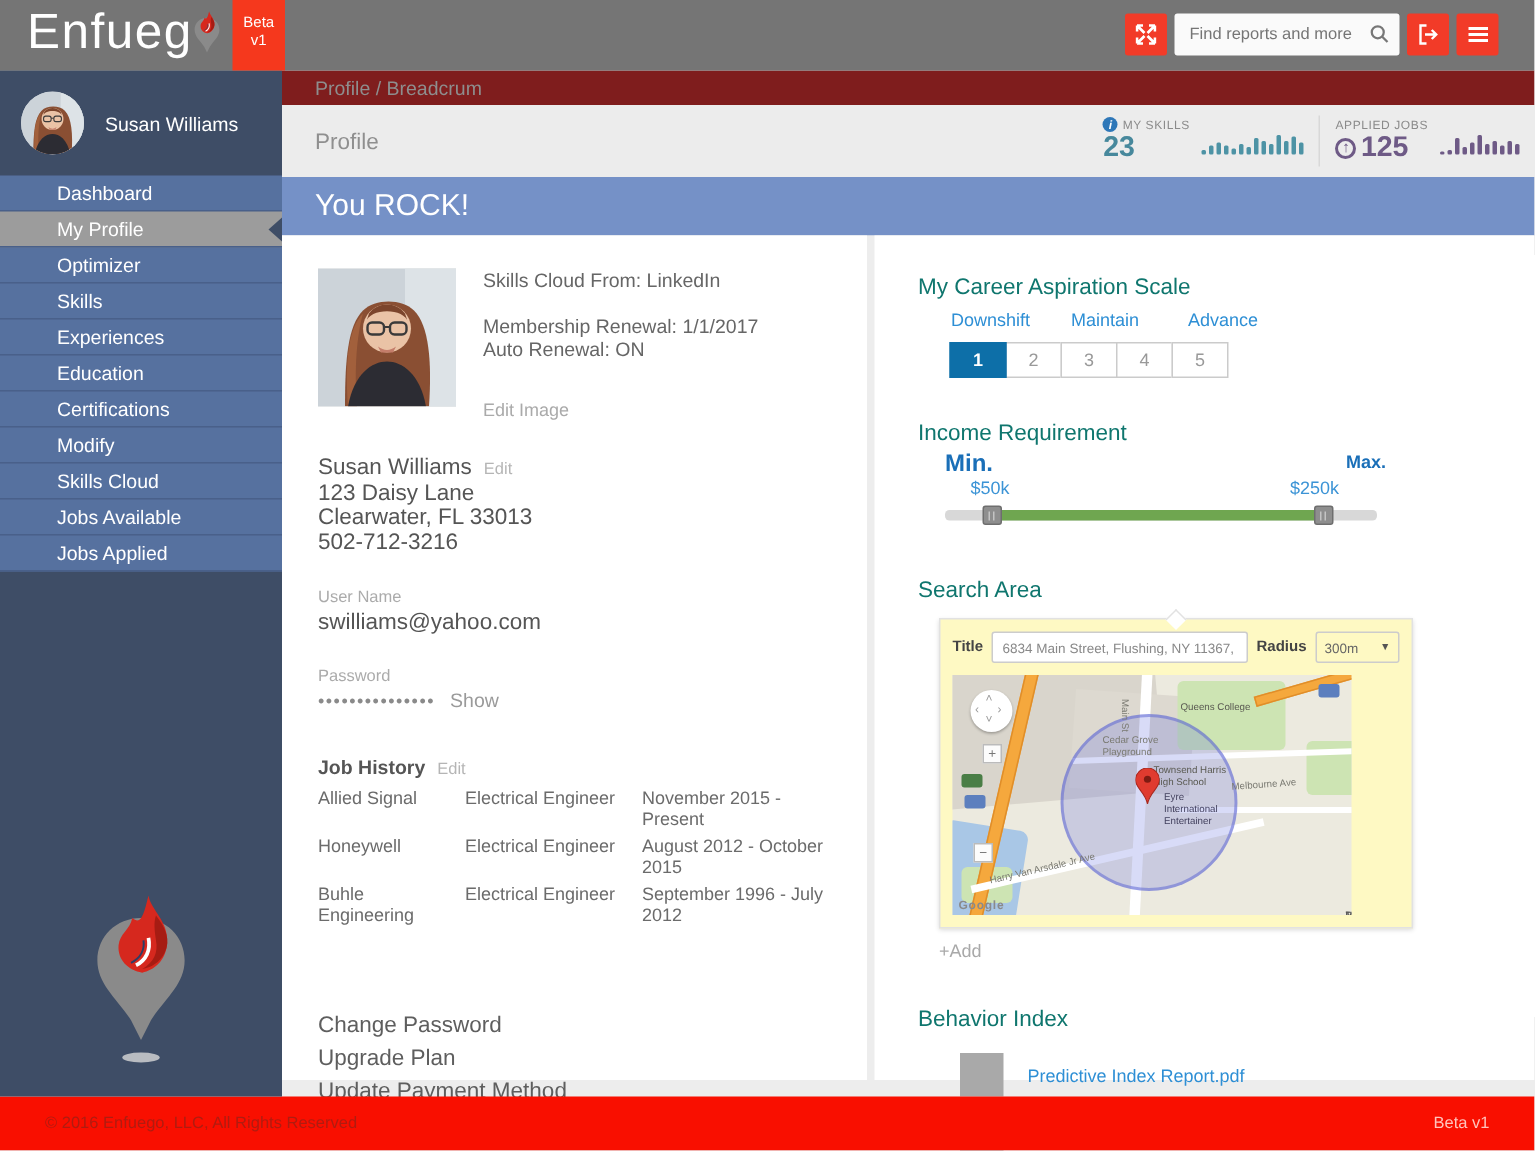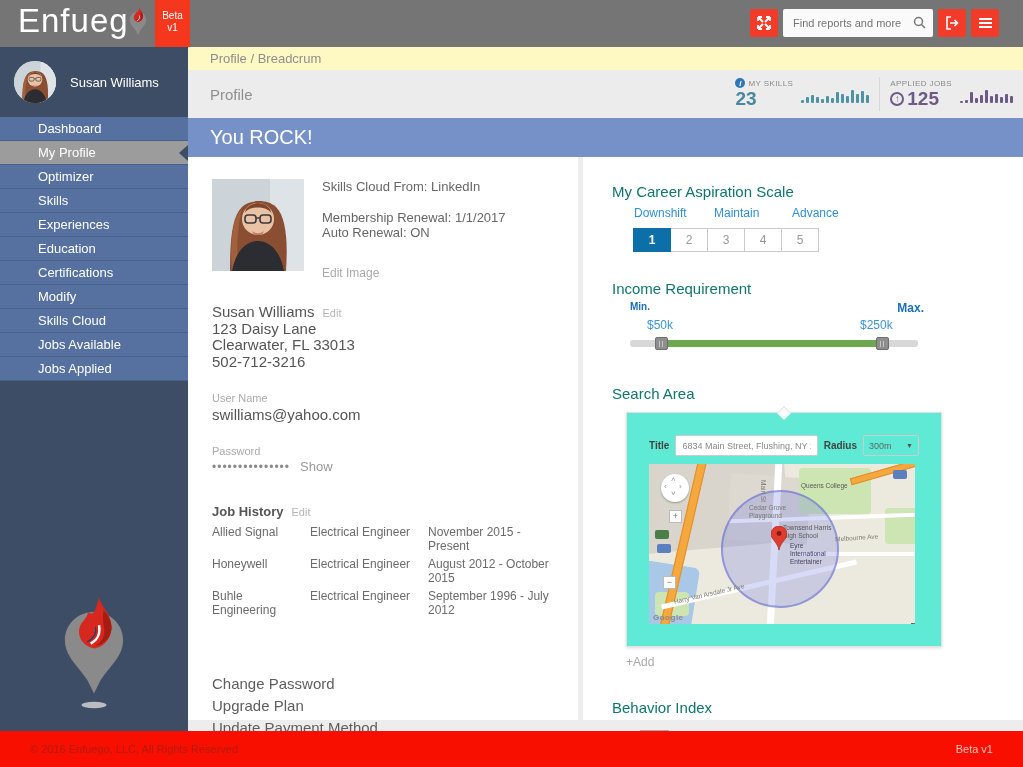--- a/index.html
+++ b/index.html
@@ -21,21 +21,21 @@
   .sidebar { position:absolute; top:47px; left:0; width:188px; bottom:36px; background:#3e4d66; z-index:4; }
   .user-block { height:70px; background:#3e4d66; display:flex; align-items:center; padding-left:14px; }
   .avatar { width:42px; height:42px; border-radius:50%; overflow:hidden; background:#cdd3d8; flex:0 0 42px; }
   .user-name { color:#fff; font-size:13px; margin-left:14px; }
   .nav-item { position:relative; height:24px; background:#56719f; border-bottom:1px solid #49608a; color:#fff; font-size:13px; display:flex; align-items:center; padding-left:38px; cursor:pointer; }
   .nav-item.active { background:#9c9c9c; }
   .nav-item.active::after { content:""; position:absolute; right:0; top:4px; border:8px solid transparent; border-right:9px solid #3e4d66; }
   .sidebar-logo { position:absolute; left:0; right:0; top:545px; display:flex; justify-content:center; }
 
   
-  .breadcrumb-bar { position:absolute; top:47px; left:188px; right:0; height:23px; background:#fef9c3; display:flex; align-items:center; padding-left:22px; font-size:13px; color:#8e8e8e; }
+  .breadcrumb-bar { position:absolute; top:47px; left:188px; right:0; height:23px; background:#7f1d1d; display:flex; align-items:center; padding-left:22px; font-size:13px; color:#8e8e8e; }
   .title-bar { position:absolute; top:70px; left:188px; right:0; height:48px; background:#ececec; display:flex; align-items:center; }
   .page-title { font-size:15px; color:#8f8f8f; padding-left:22px; flex:1; }
   .stats { display:flex; align-items:center; height:100%; }
   .stat-group { display:flex; align-items:center; padding:0 10px; height:34px; border-left:1px solid #d8d8d8; }
   .stat-group:first-child { border-left:none; }
   .stat-col { display:flex; flex-direction:column; margin-right:8px; }
   .stat-label { font-size:8px; color:#8a8a8a; letter-spacing:.4px; white-space:nowrap; display:flex; align-items:center; gap:3px; }
   .stat-value { font-size:19px; font-weight:bold; display:flex; align-items:center; gap:3px; }
   .spark { display:flex; align-items:flex-end; gap:2px; height:17px; }
   .spark-bar { width:3px; border-radius:1px; }
@@ -74,30 +74,30 @@
 
   
   .section-title { font-size:15px; font-weight:normal; color:#0f766e; }
   .scale-labels { position:relative; height:16px; width:230px; margin:6px 0 0 22px; font-size:12px; color:#2e8fd5; }
   .scale-labels span { position:absolute; top:0; cursor:pointer; }
   .scale-boxes { display:flex; margin:6px 0 0 22px; }
   .scale-box { width:38px; height:24px; background:#fff; border:1px solid #cbcbcb; margin-left:-1px; display:flex; align-items:center; justify-content:center; font-size:12px; color:#999; cursor:pointer; }
   .scale-box.on { background:#0d6fa8; border-color:#0d6fa8; color:#fff; font-weight:bold; z-index:1; }
   .income { margin-top:28px; }
   .slider-zone { position:relative; width:300px; height:58px; margin:4px 0 0 18px; }
-  .sz-min { position:absolute; left:0; top:0; font-size:10px; font-weight:bold; color:#1a6fb8; }
+  .sz-min { position:absolute; left:0; top:0; font-size:16px; font-weight:bold; color:#1a6fb8; }
   .sz-max { position:absolute; right:6px; top:0; font-size:12px; font-weight:bold; color:#1a6fb8; }
   .sz-minval { position:absolute; left:17px; top:17px; font-size:12px; color:#3c94d6; }
   .sz-maxval { position:absolute; left:230px; top:17px; font-size:12px; color:#3c94d6; }
   .sz-track { position:absolute; left:0; top:39px; width:288px; height:7px; background:#d8d8d8; border-radius:3px; }
   .sz-fill { position:absolute; left:31px; top:39px; width:221px; height:7px; background:#6fa650; }
   .sz-handle { position:absolute; top:36px; width:13px; height:13px; background:#8e8e8e; border:1px solid #6e6e6e; border-radius:2px; cursor:pointer; }
   .sz-handle::after { content:""; position:absolute; left:3px; top:3px; width:1px; height:6px; background:#c4c4c4; box-shadow:3px 0 0 #c4c4c4; }
   .search-sec { margin-top:26px; }
-  .map-card { position:relative; width:316px; margin:10px 0 0 14px; background:#5eead4; border:1px solid #e2e2e2; box-shadow:0 1px 3px rgba(0,0,0,.15); padding:22px; }
+  .map-card { position:relative; width:316px; margin:10px 0 0 14px; background:#fef9c3; border:1px solid #e2e2e2; box-shadow:0 1px 3px rgba(0,0,0,.15); padding:8px; }
   .map-card::before { content:""; position:absolute; top:-5px; left:50%; width:9px; height:9px; background:#fff; border-left:1px solid #e2e2e2; border-top:1px solid #e2e2e2; transform:translateX(-50%) rotate(45deg); }
   .map-topbar { display:flex; align-items:center; gap:6px; }
   .map-topbar .lbl { font-size:10px; font-weight:bold; color:#444; }
   .map-topbar input { flex:1; height:21px; border:1px solid #ccc; border-radius:2px; font-size:9px; color:#888; padding:0 6px; font-family:"Liberation Sans", sans-serif; }
   .radius-select { width:56px; height:21px; border:1px solid #ccc; border-radius:2px; font-size:9px; color:#666; display:flex; align-items:center; justify-content:space-between; padding:0 5px; cursor:pointer; }
   .map { position:relative; width:266px; height:160px; margin-top:8px; background:#eceadf; overflow:hidden; }
   .map * { position:absolute; }
   .m-gray1 { left:-12px; top:-12px; width:150px; height:96px; background:#d9d5cc; transform:rotate(-5deg); }
   .m-gray2 { left:80px; top:12px; width:80px; height:66px; background:#ddd9d0; transform:rotate(4deg); }
   .m-water { left:-10px; top:100px; width:56px; height:70px; background:#a9c7e6; transform:rotate(9deg); border-radius:6px; }

